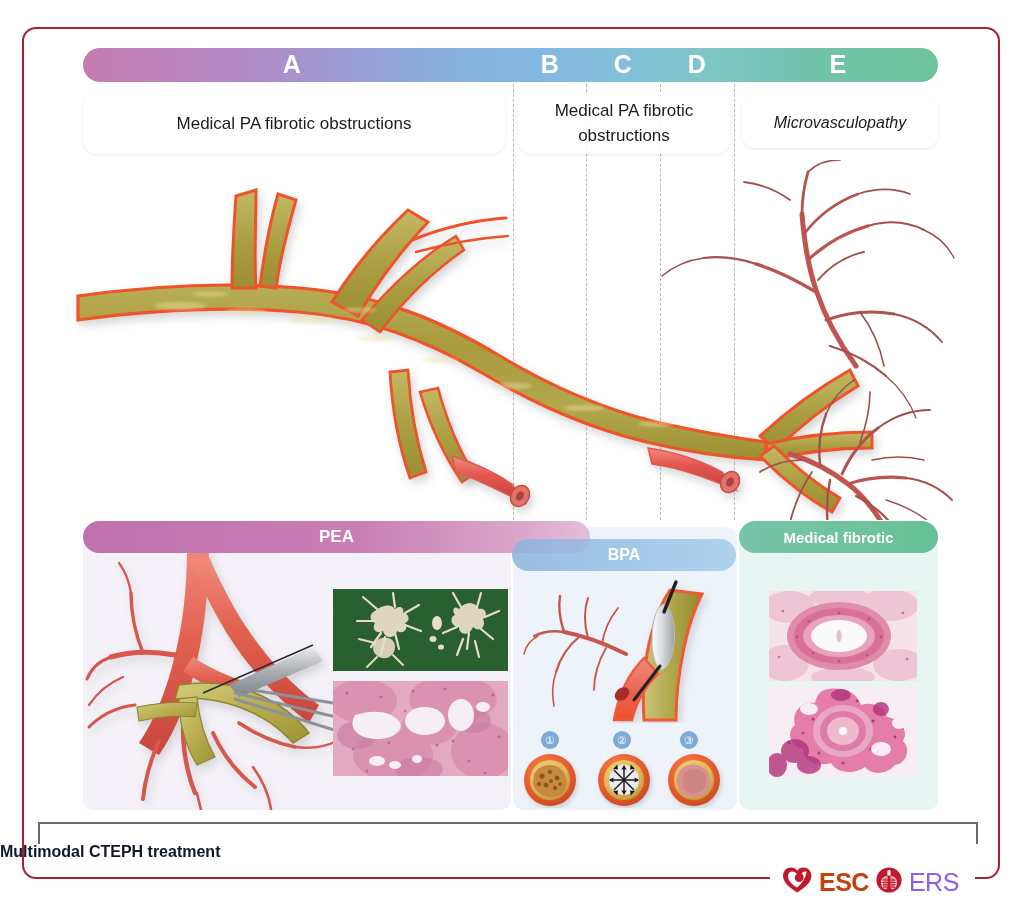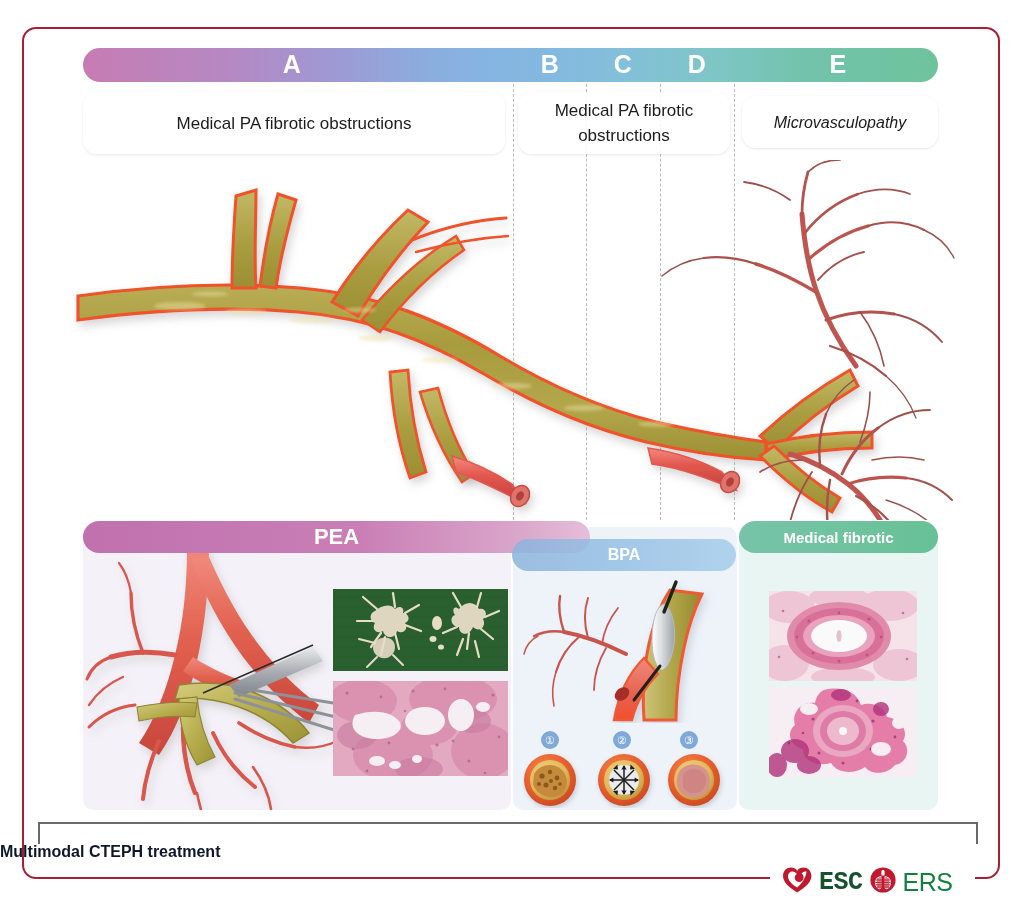--- a/index.html
+++ b/index.html
@@ -81,21 +81,21 @@
   .panel{
     position:absolute;border-radius:10px;
   }
   #panel-pea{left:83px;top:527px;width:428px;height:283px;background:#f4f2f8;}
   #panel-bpa{left:513px;top:527px;width:224px;height:283px;background:#eef3fa;}
   #panel-med{left:739px;top:527px;width:199px;height:283px;background:#e9f5f3;}
 
   .pill{
     position:absolute;border-radius:16px;height:32px;
     display:flex;align-items:center;justify-content:center;
-    color:#ffffff;font-size:22px;font-weight:600;
+    color:#ffffff;font-size:17px;font-weight:600;
   }
   #pill-pea{left:83px;top:521px;width:507px;
     background:linear-gradient(90deg,#c071ae 0%,#c97fb6 55%,#dba9cc 88%,#e6bedb 100%);}
   #pill-bpa{left:512px;top:539px;width:224px;
     background:linear-gradient(90deg,rgba(140,180,220,.85) 0%,rgba(150,192,228,.85) 50%,rgba(165,205,234,.85) 100%);
     font-size:16px;justify-content:center;}
   #pill-med{left:739px;top:521px;width:199px;
     background:linear-gradient(90deg,#77c3a9 0%,#6ec39d 60%,#67c097 100%);
     font-size:15px;}
 
@@ -121,22 +121,22 @@
   #caption{
     position:absolute;left:0;right:0;top:843px;text-align:left;
     font-size:16px;font-weight:700;color:#0f172a;
   }
 
   
   #logos{
     position:absolute;left:782px;top:866px;height:32px;
     display:flex;align-items:center;gap:7px;
   }
-  #esc-text{font-size:25px;font-weight:800;color:#14532d;letter-spacing:-.5px;font-family:Liberation Mono, monospace;}
-  #ers-text{font-size:25px;font-weight:500;color:#15803d;letter-spacing:-.5px;}
+  #esc-text{font-size:25px;font-weight:800;color:#c2410c;letter-spacing:-.5px;}
+  #ers-text{font-size:25px;font-weight:500;color:#8b5cf6;letter-spacing:-.5px;}
 </style>
 </head>
 <body>
 
 <div id="frame"></div>
 <div id="frame-gap"></div>
 
 <div id="grad-bar"></div>
 <div class="grad-letter" style="left:292px">A</div>
 <div class="grad-letter" style="left:550px">B</div>

